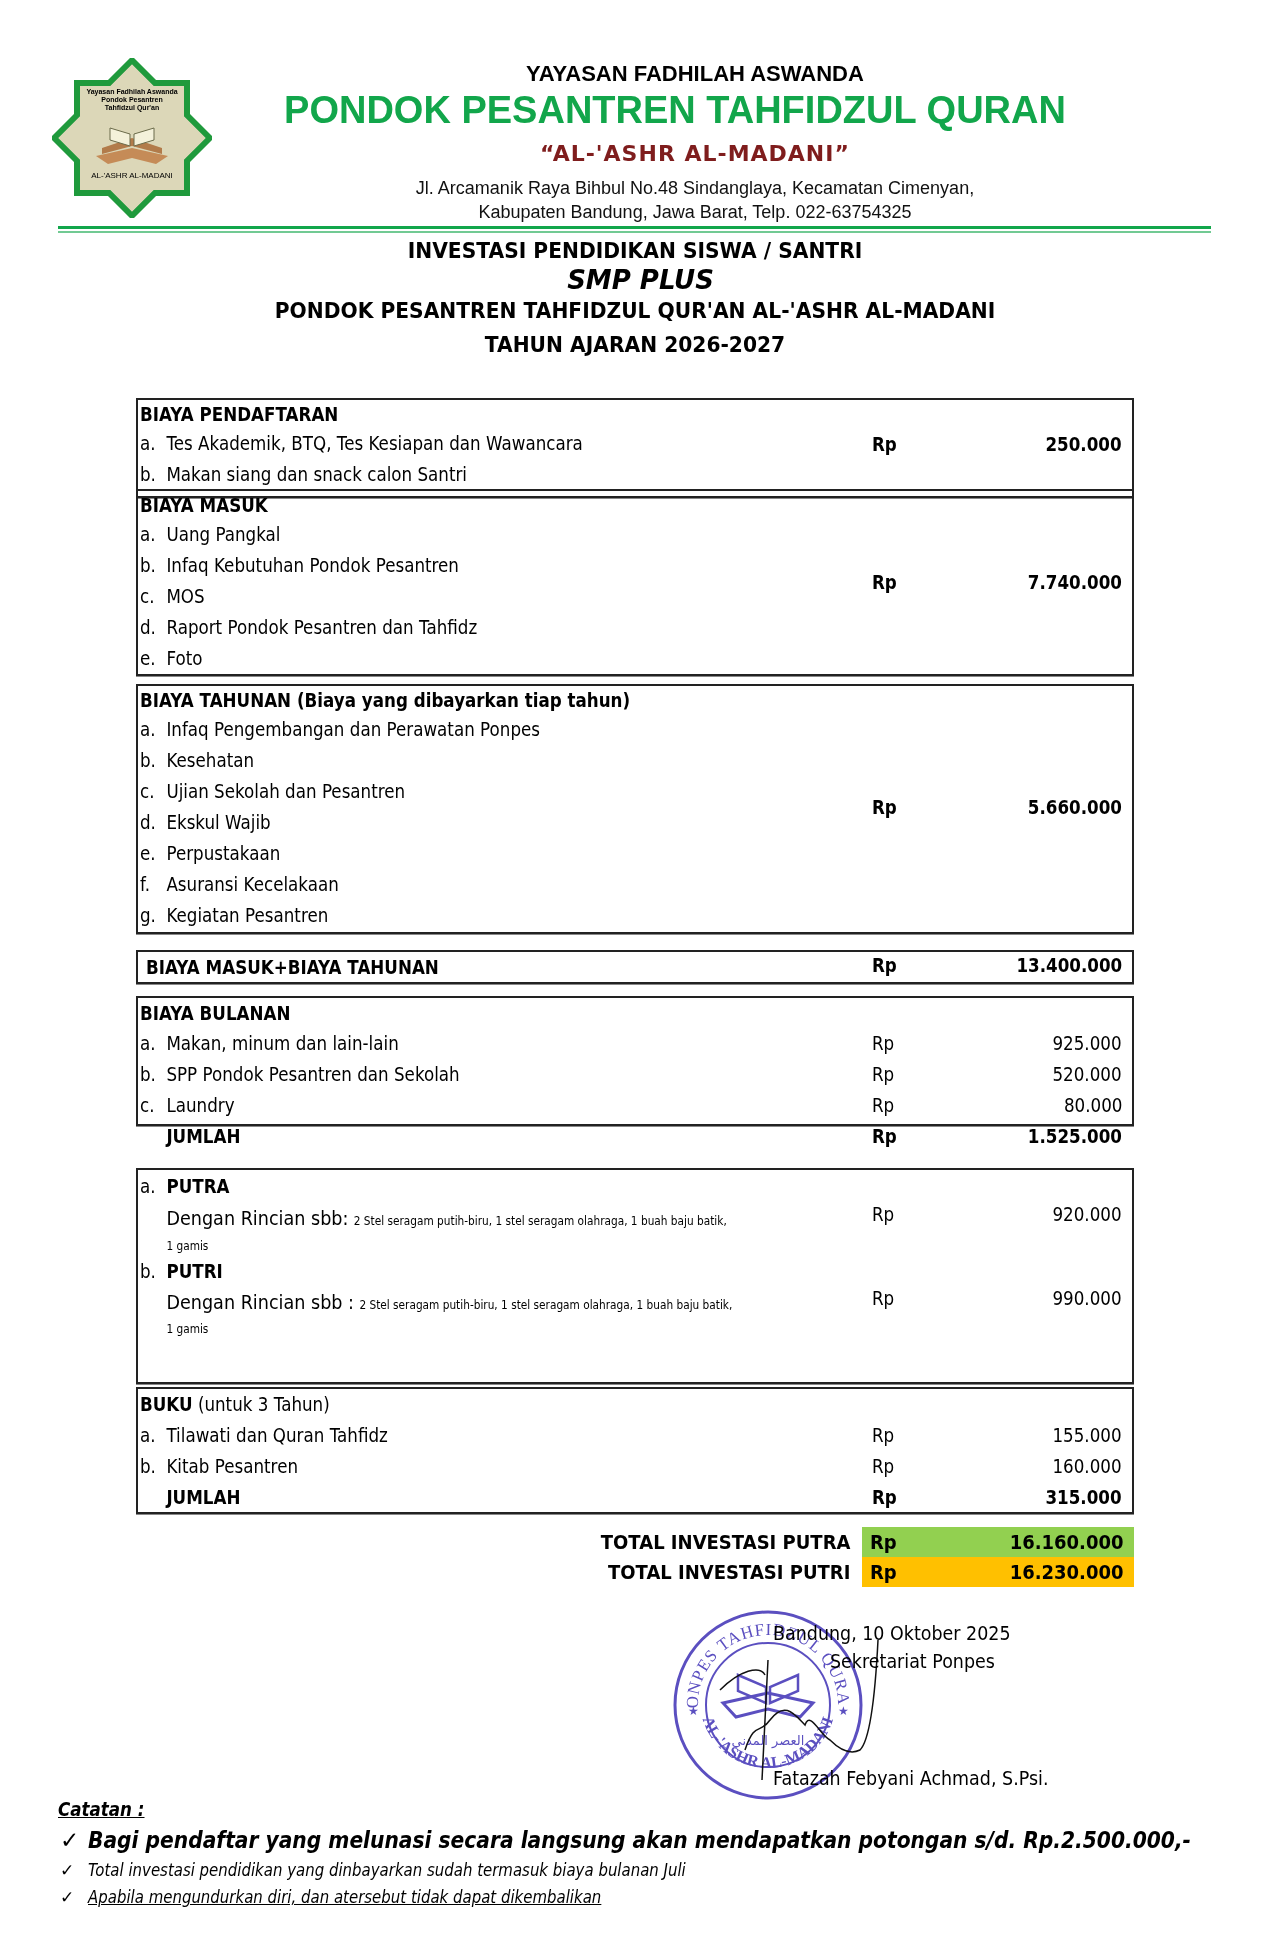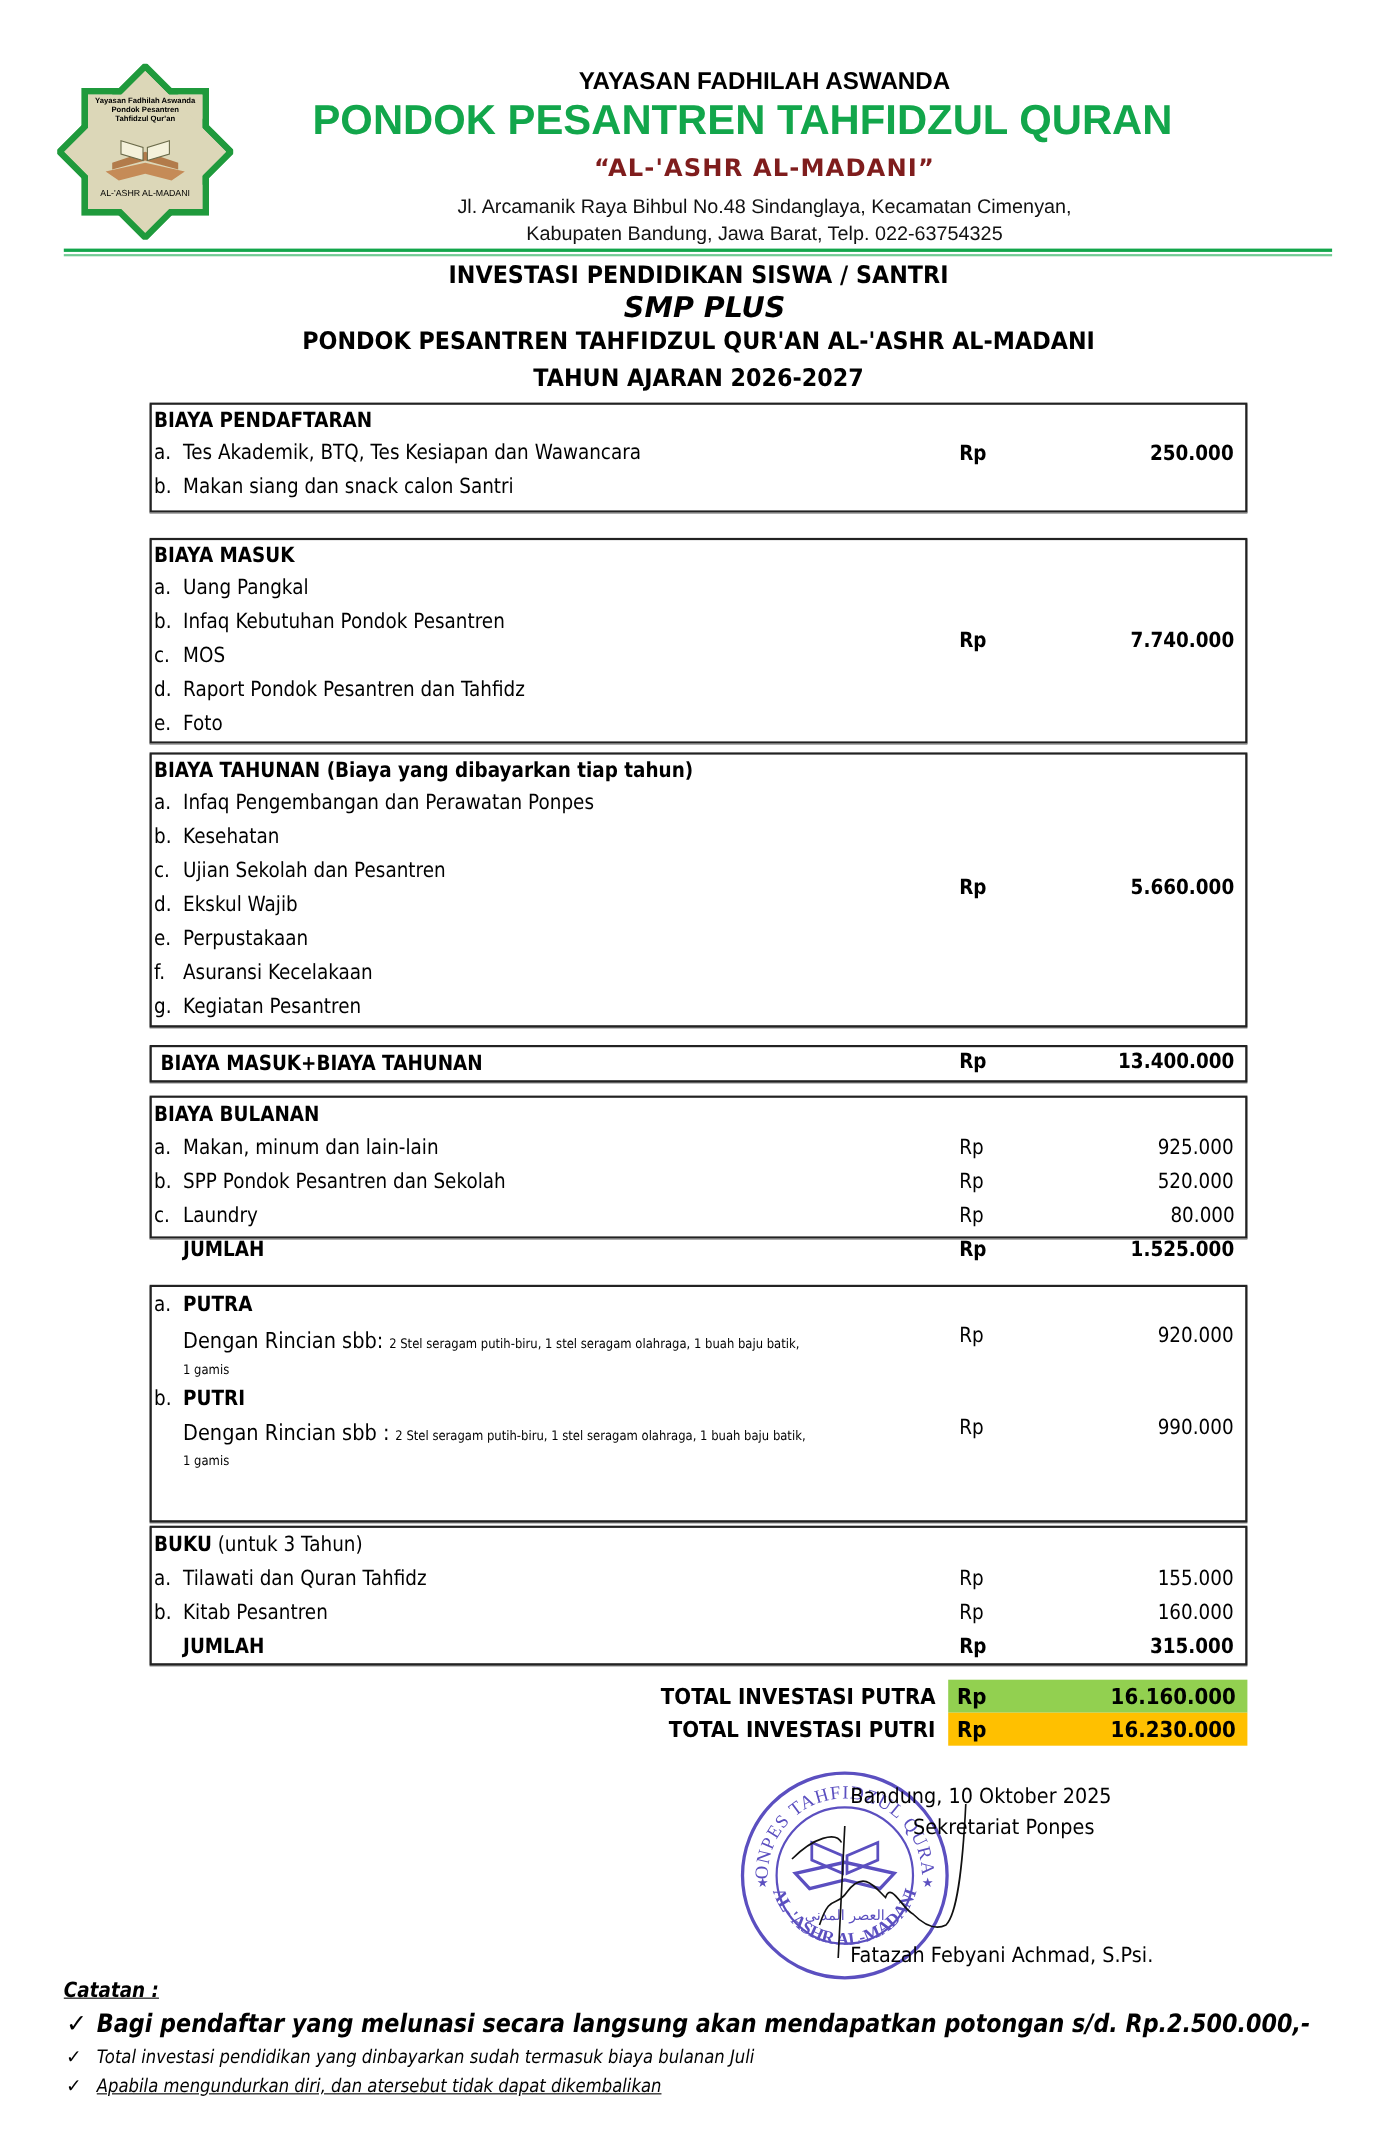--- a/index.html
+++ b/index.html
@@ -87,21 +87,21 @@
 <div class="rule1"></div>
 <div class="rule2"></div>
 
 <div class="titles">
   <div class="t1">INVESTASI PENDIDIKAN SISWA / SANTRI</div>
   <div class="t2">SMP PLUS</div>
   <div class="t3">PONDOK PESANTREN TAHFIDZUL QUR'AN AL-'ASHR AL-MADANI</div>
   <div class="t3">TAHUN AJARAN 2026-2027</div>
 </div>
 
-<div class="box" style="top:366px;height:100px;">
+<div class="box" style="top:398px;height:100px;">
   <div class="row" style="height:28px;line-height:28px;">
       <span class="lbl b">BIAYA PENDAFTARAN</span>
     </div>
   <div class="row">
       <span class="lbl"><span class="ltr">a.</span><span>Tes Akademik, BTQ, Tes Kesiapan dan Wawancara</span></span>
     </div>
   <div class="row">
       <span class="lbl"><span class="ltr">b.</span><span>Makan siang dan snack calon Santri</span></span>
     </div>
   <span class="big-rp" style="top:33px;">Rp</span>

